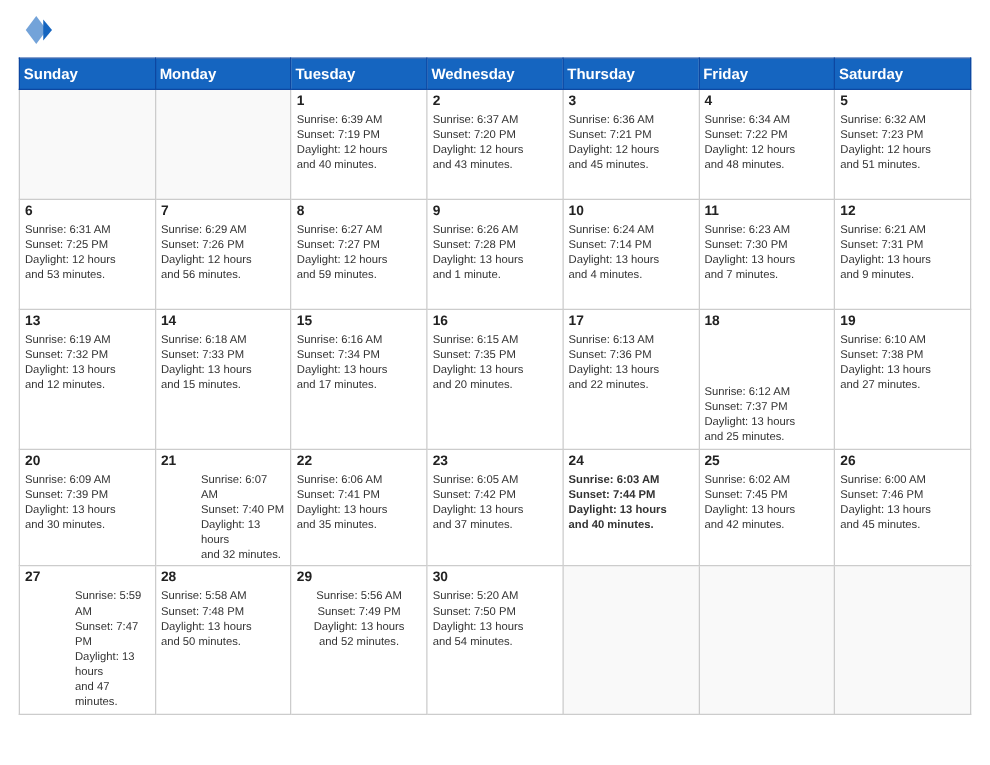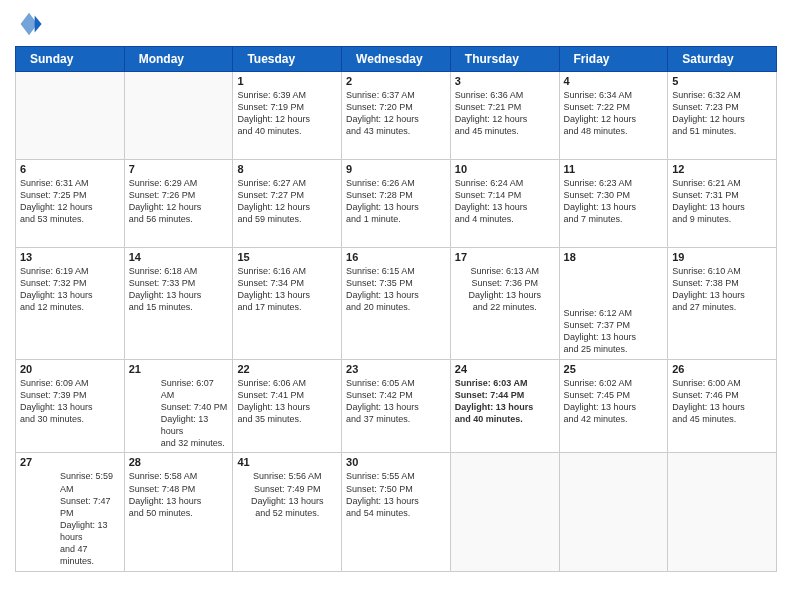--- a/index.html
+++ b/index.html
@@ -55,21 +55,21 @@
       width: 100%;
       border-collapse: collapse;
       border: 1px solid #ccc;
       table-layout: fixed;
     }
     .calendar thead th {
       background: #1565c0;
       color: #fff;
       font-size: 12px;
       font-weight: bold;
-      padding: 5px 14px;
+      padding: 5px 3px;
       text-align: left;
       border: 1px solid #0d47a1;
     }
     .calendar tbody td {
       vertical-align: top;
       border: 1px solid #ccc;
       padding: 3px 4px;
       height: 88px;
       font-size: 9.5px;
       color: #333;
@@ -238,21 +238,21 @@
           </td>
           <td>
             <div class="day-number">16</div>
             <div class="day-info" style="white-space: pre-line;">Sunrise: 6:15 AM
 Sunset: 7:35 PM
 Daylight: 13 hours
 and 20 minutes.</div>
           </td>
           <td>
             <div class="day-number">17</div>
-            <div class="day-info" style="white-space: pre-line; text-align: center;">Sunrise: 6:13 AM
+            <div class="day-info" style="white-space: pre-line;">Sunrise: 6:13 AM
 Sunset: 7:36 PM
 Daylight: 13 hours
 and 22 minutes.</div>
           </td>
           <td>
             <div class="day-number">18</div>
             <div class="day-info" style="white-space: pre-line; margin-top: 44px;">Sunrise: 6:12 AM
 Sunset: 7:37 PM
 Daylight: 13 hours
 and 25 minutes.</div>
@@ -325,29 +325,29 @@
 and 47 minutes.</div>
           </td>
           <td>
             <div class="day-number">28</div>
             <div class="day-info" style="white-space: pre-line;">Sunrise: 5:58 AM
 Sunset: 7:48 PM
 Daylight: 13 hours
 and 50 minutes.</div>
           </td>
           <td>
-            <div class="day-number">41</div>
+            <div class="day-number">29</div>
             <div class="day-info" style="white-space: pre-line; text-align: center;">Sunrise: 5:56 AM
 Sunset: 7:49 PM
 Daylight: 13 hours
 and 52 minutes.</div>
           </td>
           <td>
             <div class="day-number">30</div>
-            <div class="day-info" style="white-space: pre-line;">Sunrise: 5:55 AM
+            <div class="day-info" style="white-space: pre-line;">Sunrise: 5:20 AM
 Sunset: 7:50 PM
 Daylight: 13 hours
 and 54 minutes.</div>
           </td>
           <td class="empty"></td>
           <td class="empty"></td>
           <td class="empty"></td>
         </tr>
       </tbody>
   </table>

